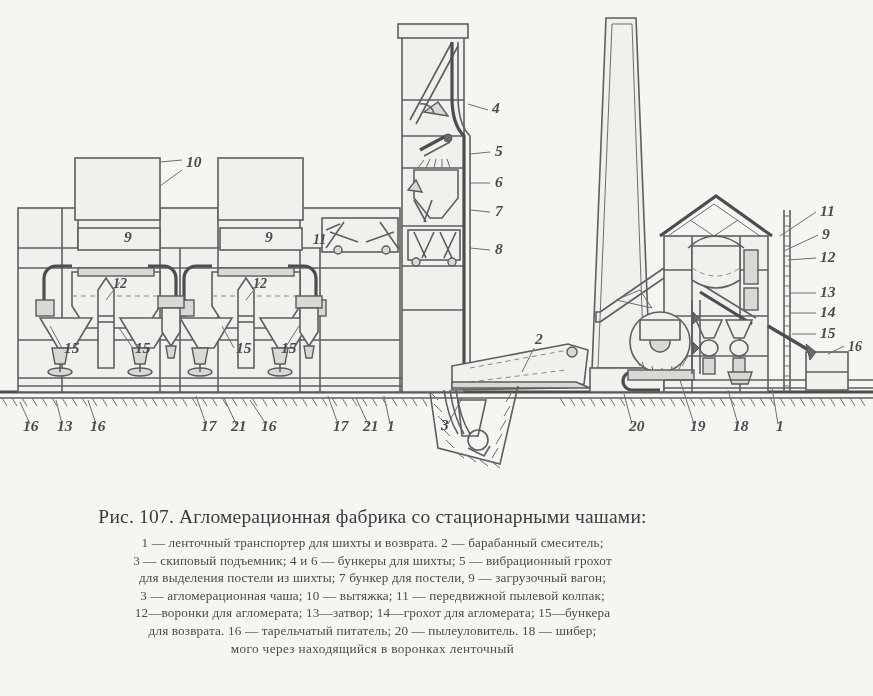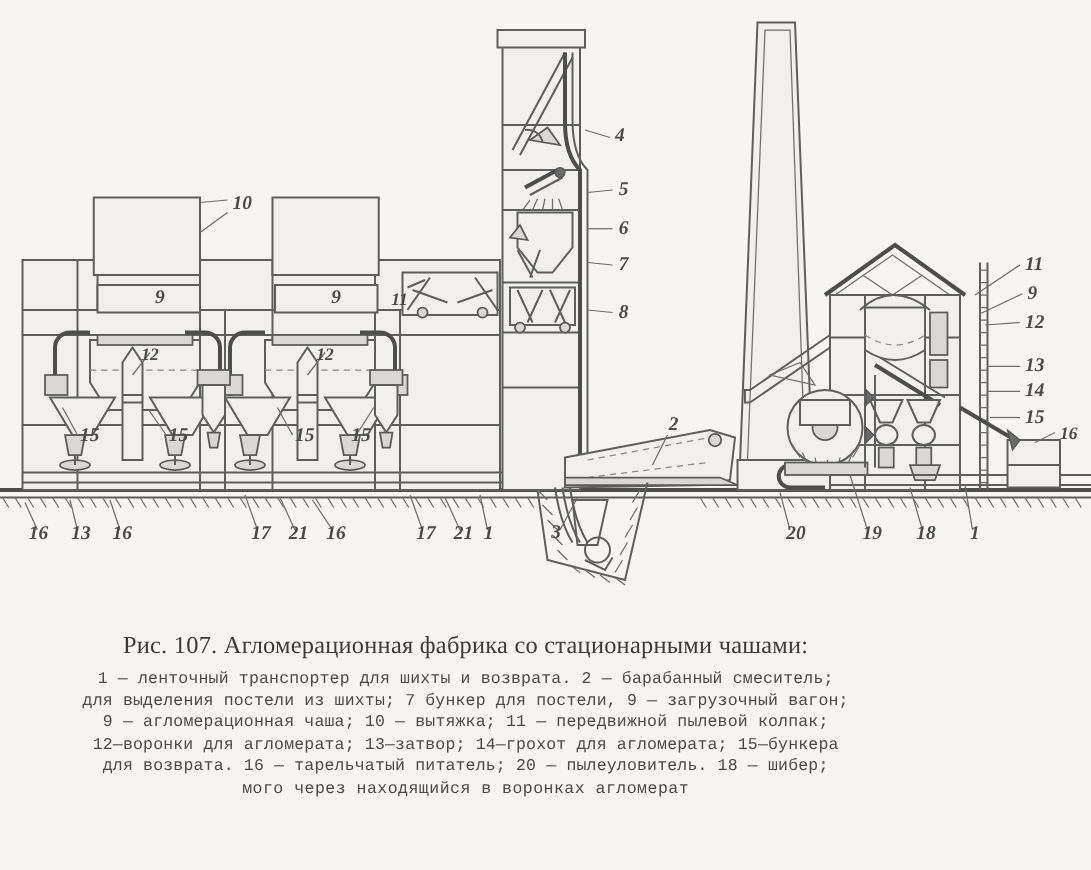--- a/index.html
+++ b/index.html
@@ -33,21 +33,21 @@
   }
   #fig-title {
     font-family: "Liberation Serif", serif;
     font-size: 19.5px;
     color: #3b3b3b;
     letter-spacing: .2px;
     margin: 12px 0 6px 0;
     white-space: nowrap;
   }
   #legend {
-    font-family: Liberation Mono, monospace;
+    font-family: Liberation Serif, serif;
     font-size: 13.2px;
     line-height: 17.6px;
     color: #4a4a4a;
     padding: 0 28px;
     text-align: justify;
     text-align-last: center;
     letter-spacing: .15px;
   }
   #legend .ln {
     display: block;
@@ -425,21 +425,22 @@
         <text class="lbl lbl-sm" x="848" y="351">16</text>
       </g>
 
     </svg>
   </div>
 
   <div id="caption">
     <div id="fig-title">Рис. 107. Агломерационная фабрика со стационарными чашами:</div>
     <div id="legend">
       <span class="ln">1 — ленточный транспортер для шихты и возврата.    2 — барабанный смеситель;</span>
+      <span class="ln">3 — скиповый подъемник; 4 и 6 — бункеры для шихты; 5 — вибрационный грохот</span>
       <span class="ln">для выделения постели из шихты; 7  бункер для постели, 9 — загрузочный вагон;</span>
-      <span class="ln">9 — агломерационная чаша;     10 — вытяжка;     11 — передвижной пылевой колпак;</span>
+      <span class="ln">3 — агломерационная чаша;     10 — вытяжка;     11 — передвижной пылевой колпак;</span>
       <span class="ln">12—воронки для агломерата; 13—затвор;  14—грохот для  агломерата; 15—бункера</span>
       <span class="ln">для возврата.    16 — тарельчатый питатель;    20 — пылеуловитель.    18 — шибер;</span>
-      <span class="ln last">мого через находящийся в воронках агломерат</span>
+      <span class="ln last">мого через находящийся в воронках ленточный</span>
     </div>
   </div>
 
 </div>
 
 </body></html>

